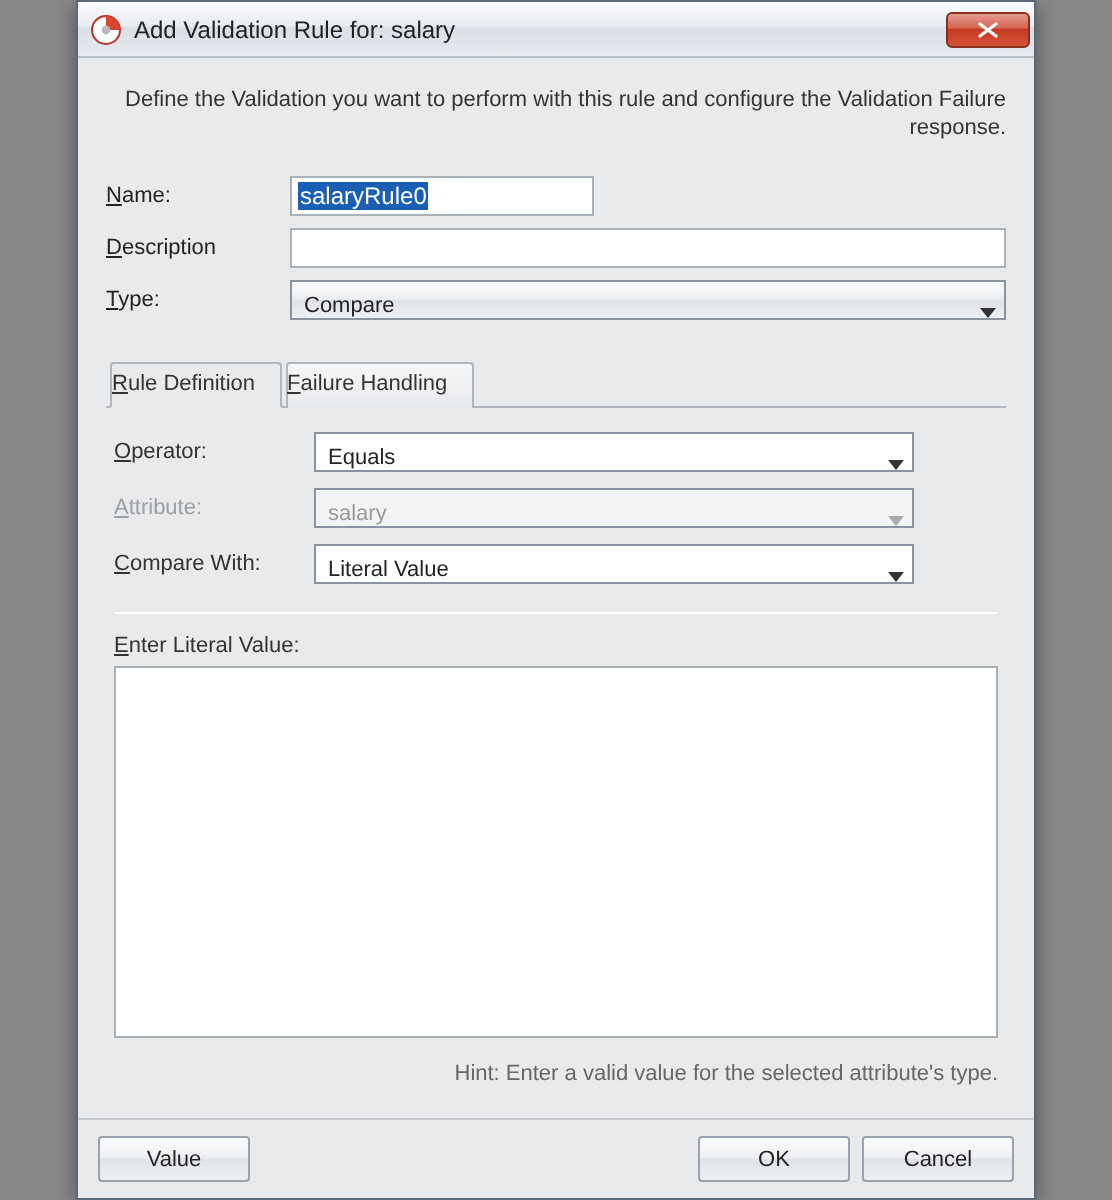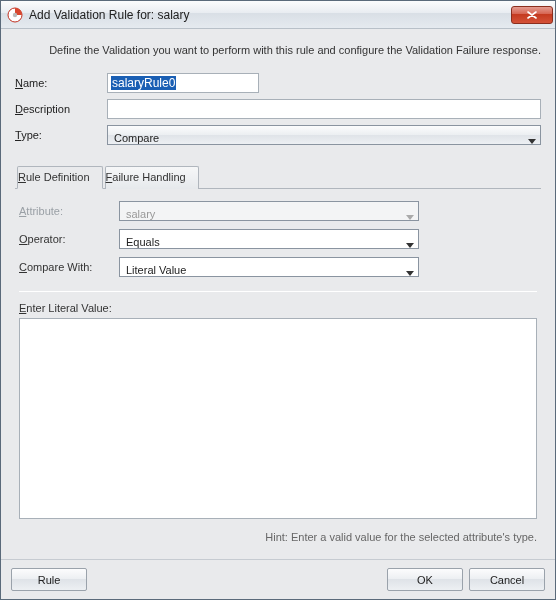--- a/index.html
+++ b/index.html
@@ -6,21 +6,21 @@
   body {
     margin: 0;
     font-family: Tahoma, "Segoe UI", sans-serif;
     font-size: 11px;
     background: #888;
     display: flex;
     justify-content: center;
     align-items: flex-start;
   }
   .window {
-    width: 556px;
+    width: 480px;
     height: 600px;
     background: #e9eaec;
     border: 1px solid #5a6a7a;
     box-shadow: 0 2px 10px rgba(0,0,0,0.4);
     display: flex;
     flex-direction: column;
   }
   .titlebar {
     height: 28px;
     background: linear-gradient(to bottom, #fbfcfd 0%, #e8ecf1 45%, #d9dfe6 46%, #e5eaef 100%);
@@ -260,31 +260,31 @@
       <div class="tab active">
         <span><span class="underline">R</span>ule Definition</span>
       </div>
       <div class="tab">
         <span><span class="underline">F</span>ailure Handling</span>
       </div>
     </div>
 
     <div class="tabpanel">
       <div class="sub-row">
+        <label><span class="underline">O</span>perator:</label>
+        <div class="combo flat">
+          <span class="combo-text">Equals</span>
+          <span class="caret"></span>
+        </div>
+      </div>
+
+      <div class="sub-row">
         <label class="disabled"><span class="underline">A</span>ttribute:</label>
         <div class="combo flat disabled">
           <span class="combo-text disabled">salary</span>
-          <span class="caret"></span>
-        </div>
-      </div>
-
-      <div class="sub-row">
-        <label><span class="underline">O</span>perator:</label>
-        <div class="combo flat">
-          <span class="combo-text">Equals</span>
           <span class="caret"></span>
         </div>
       </div>
 
       <div class="sub-row">
         <label><span class="underline">C</span>ompare With:</label>
         <div class="combo flat">
           <span class="combo-text">Literal Value</span>
           <span class="caret"></span>
         </div>
@@ -293,18 +293,18 @@
       <div class="separator"></div>
 
       <div class="literal-label"><span class="underline">E</span>nter Literal Value:</div>
       <textarea class="literal-box" style=""></textarea>
 
       <div class="hint">Hint: Enter a valid value for the selected attribute's type.</div>
     </div>
   </div>
 
   <div class="footer">
-    <button class="btn"><span>Rule</span></button>
+    <button class="btn"><span>Value</span></button>
     <div class="spacer"></div>
     <button class="btn"><span>OK</span></button>
     <button class="btn"><span>Cancel</span></button>
   </div>
 </div>
 
 </body></html>

